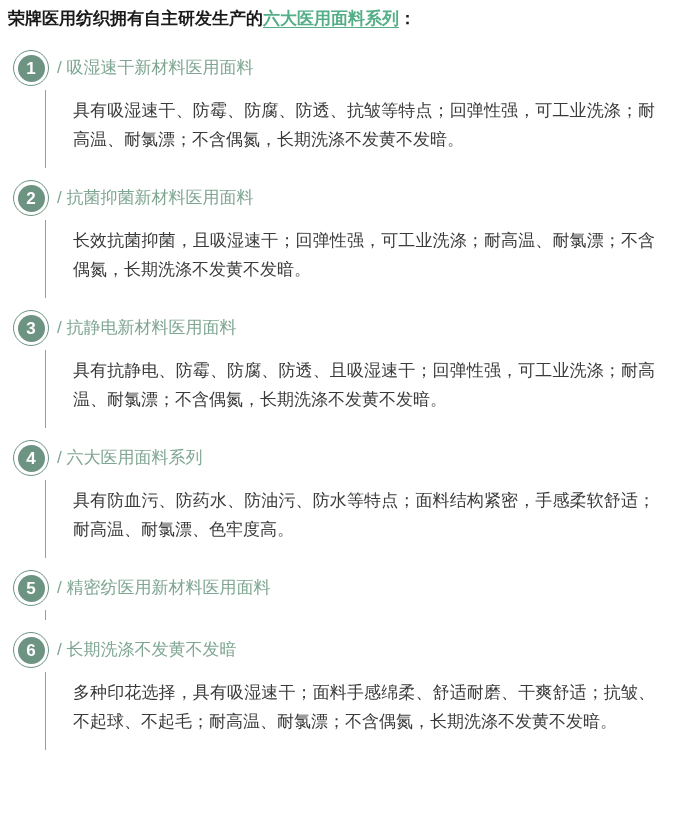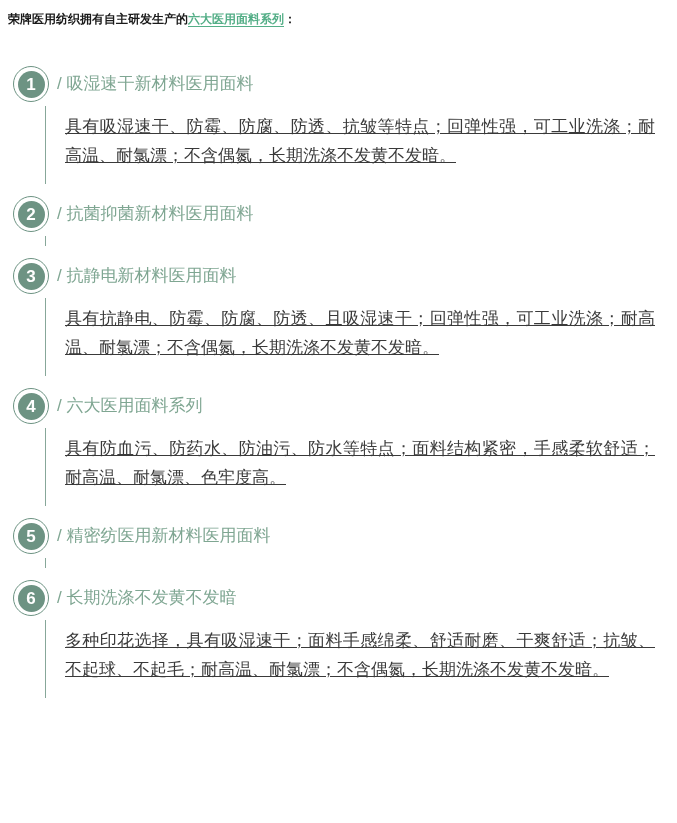--- a/index.html
+++ b/index.html
@@ -8,22 +8,22 @@
     background: #ffffff;
   }
   body {
     width: 677px;
     font-family: "Liberation Sans", "DejaVu Sans", sans-serif;
   }
   .page {
     padding: 8px 0 4px 0;
   }
   .intro {
-    margin: 0 20px 36px 8px;
-    font-size: 12px;
+    margin: 0 20px 20px 8px;
+    font-size: 17px;
     line-height: 22px;
     font-weight: 700;
     color: #1a1a1a;
   }
   .series-link {
     color: #54ae87;
     text-decoration: underline;
     text-underline-offset: 3px;
     cursor: pointer;
     font-weight: 700;
@@ -71,26 +71,25 @@
   .item-title {
     margin: 16px 0 0 -8px;
     min-height: 36px;
     display: flex;
     align-items: center;
     color: #7fa692;
     font-size: 17px;
     line-height: 24px;
   }
   .item-desc {
-    margin: 10px 0 0 0;
+    margin: 10px 0 0 8px;
     font-size: 17px;
     line-height: 29px;
     color: #3a3a3a;
     text-align: justify;
-    text-decoration: underline;
   }
 </style>
 </head>
 <body>
 
 <div class="page">
 
   <p class="intro">
     <span>荣牌医用纺织拥有自主研发生产的</span><span class="series-link">六大医用面料系列</span><span>：</span>
   </p>
@@ -103,20 +102,21 @@
     <p class="item-title">/ 吸湿速干新材料医用面料</p>
     <p class="item-desc">具有吸湿速干、防霉、防腐、防透、抗皱等特点；回弹性强，可工业洗涤；耐高温、耐氯漂；不含偶氮，长期洗涤不发黄不发暗。</p>
   </div>
 
   <div class="item">
     <div class="badge">
       <div class="badge-core">2</div>
     </div>
     <div class="vline"></div>
     <p class="item-title">/ 抗菌抑菌新材料医用面料</p>
+    <p class="item-desc">长效抗菌抑菌，且吸湿速干；回弹性强，可工业洗涤；耐高温、耐氯漂；不含偶氮，长期洗涤不发黄不发暗。</p>
   </div>
 
   <div class="item">
     <div class="badge">
       <div class="badge-core">3</div>
     </div>
     <div class="vline"></div>
     <p class="item-title">/ 抗静电新材料医用面料</p>
     <p class="item-desc">具有抗静电、防霉、防腐、防透、且吸湿速干；回弹性强，可工业洗涤；耐高温、耐氯漂；不含偶氮，长期洗涤不发黄不发暗。</p>
   </div>

